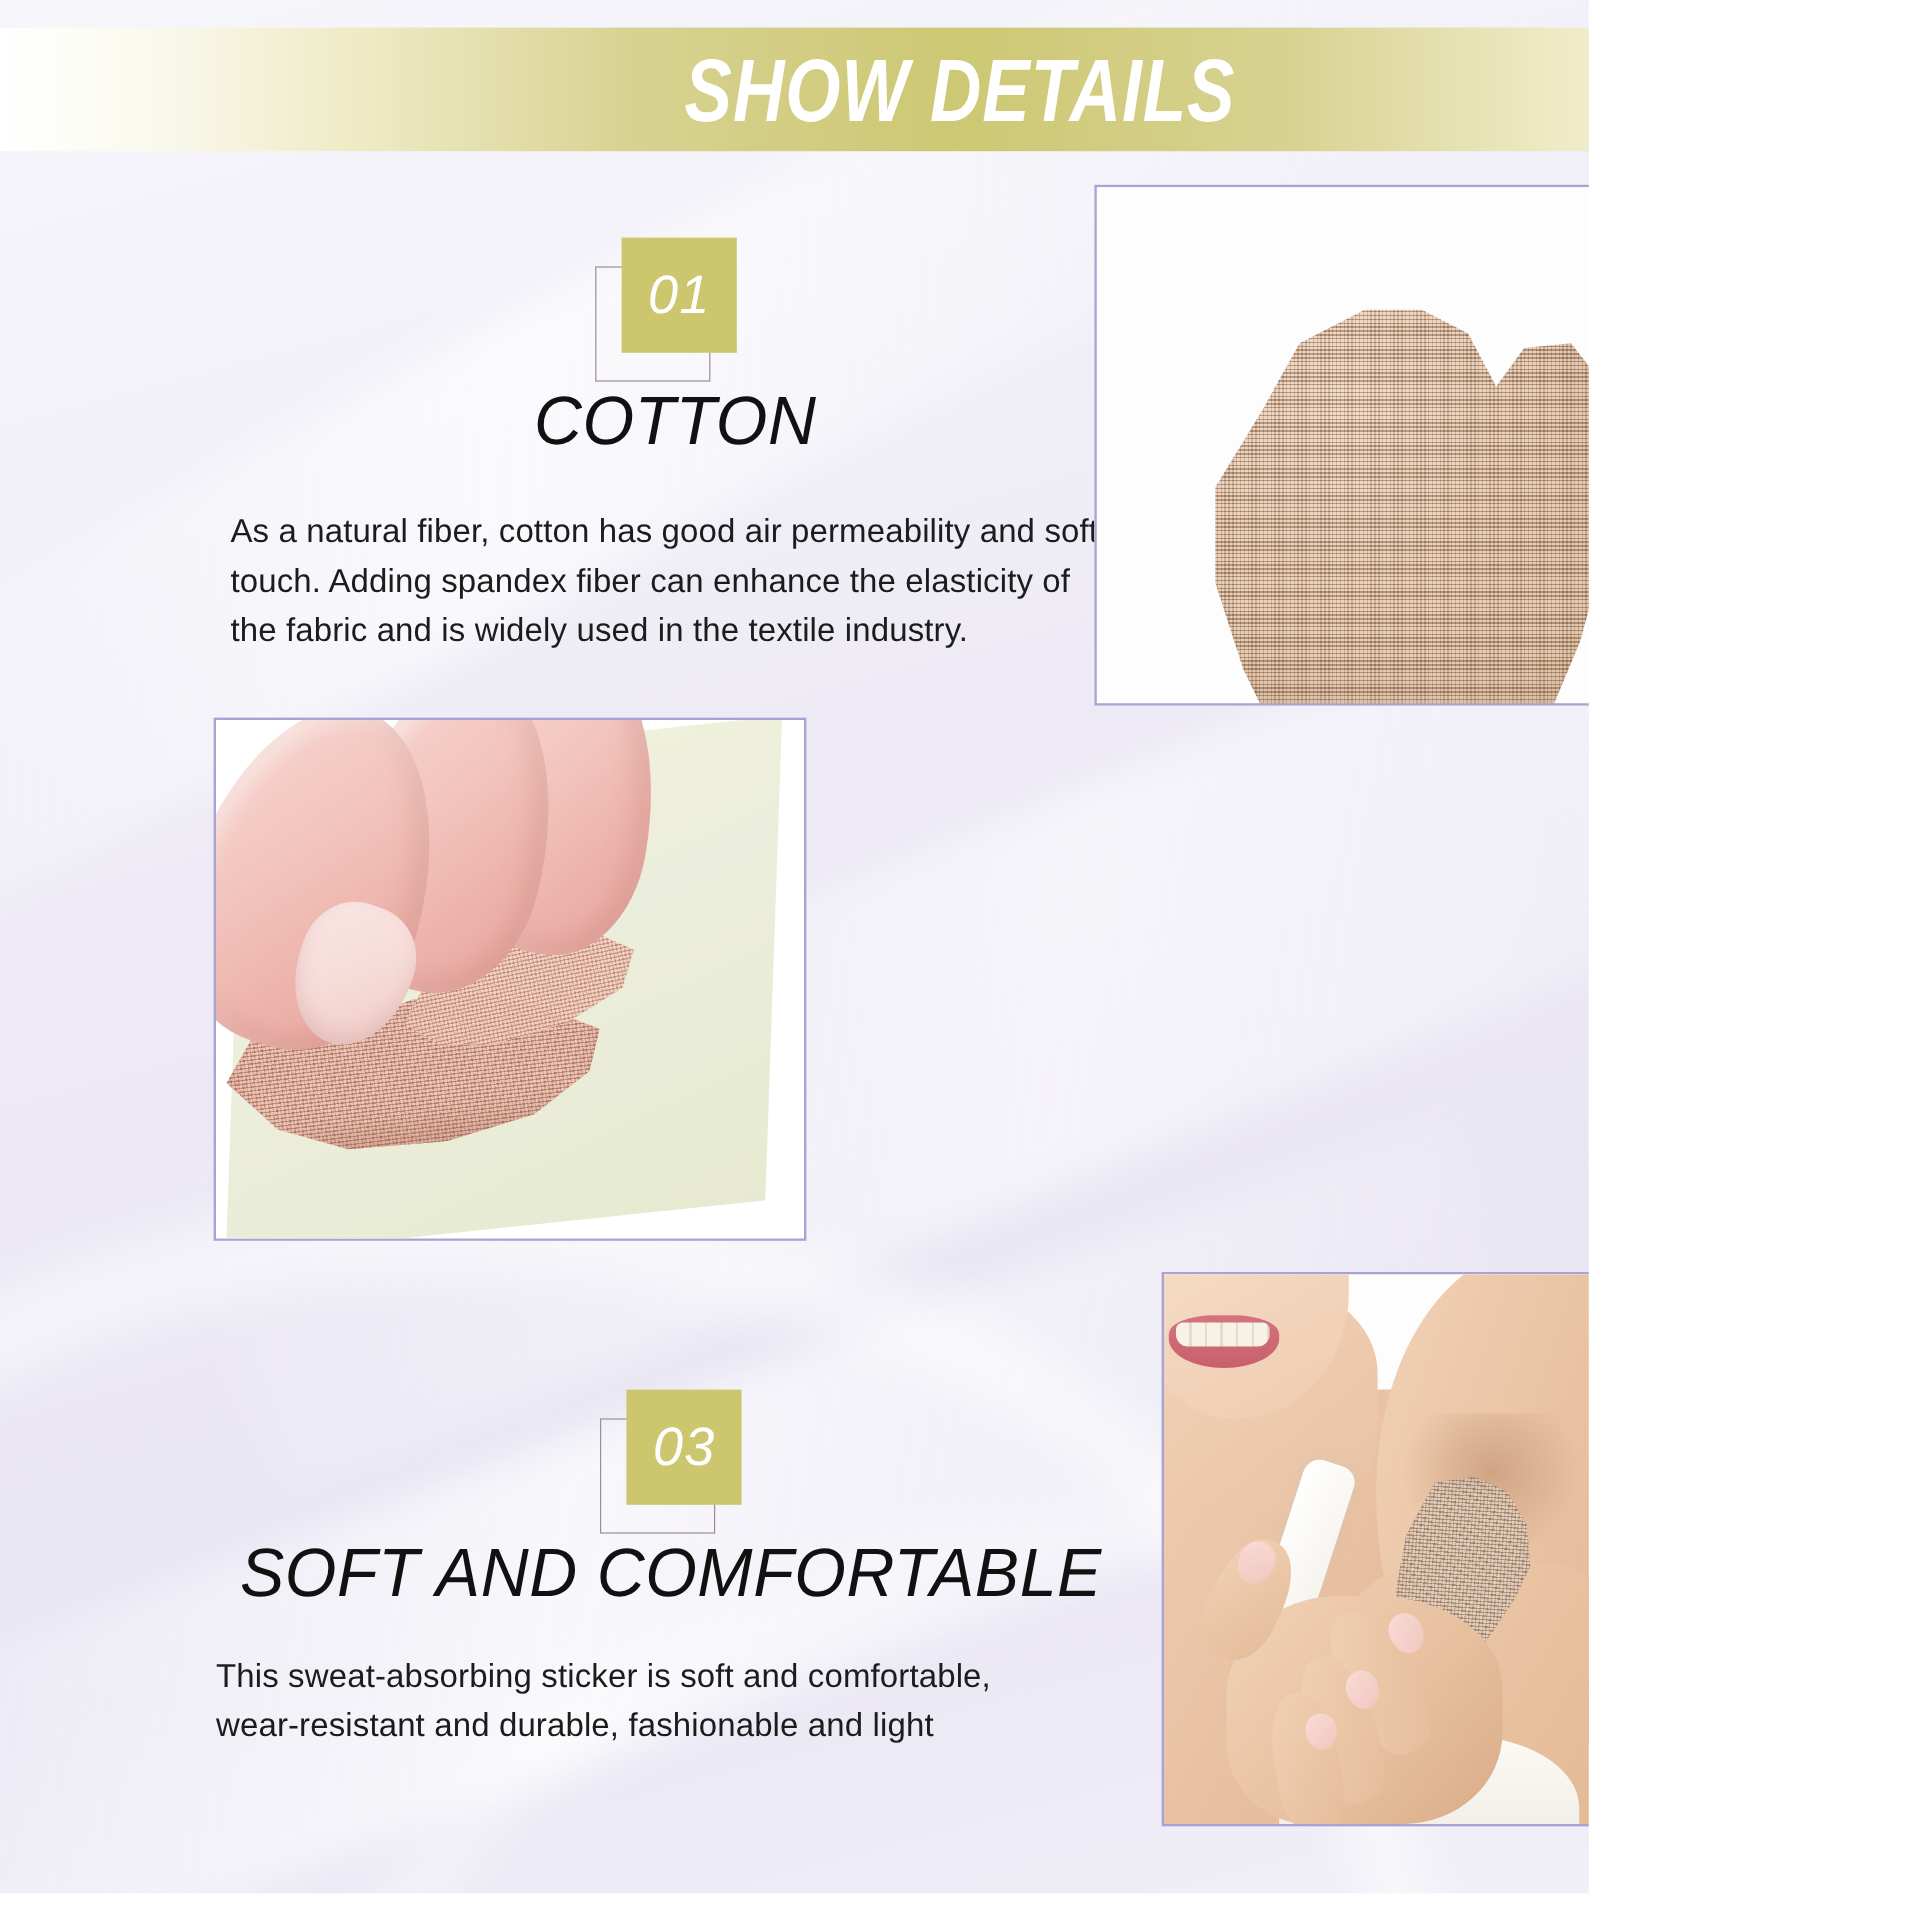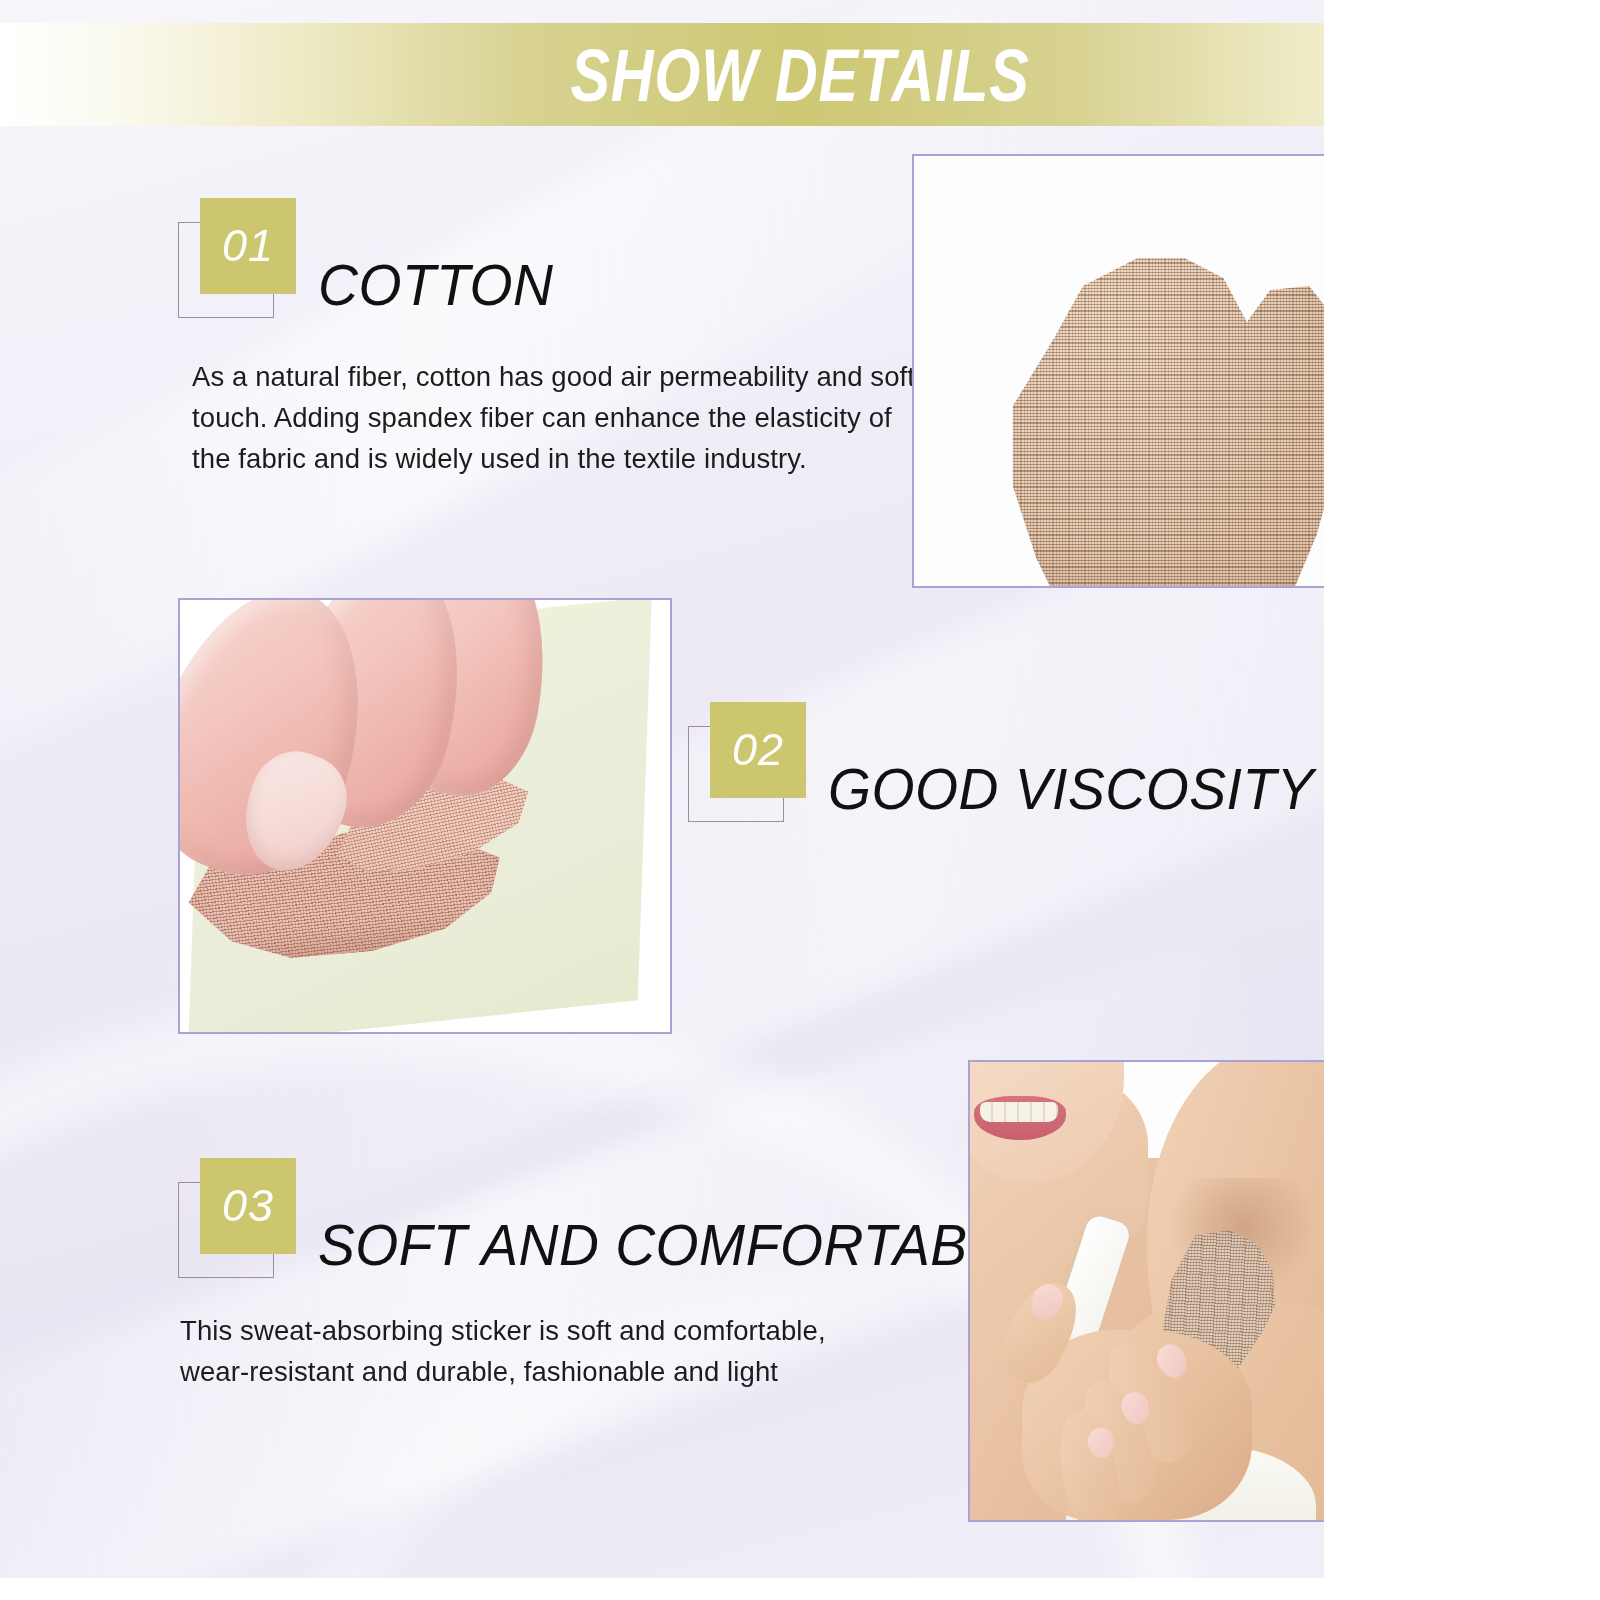--- a/index.html
+++ b/index.html
@@ -149,21 +149,22 @@
     justify-content: center;
     color: #ffffff;
     font-family: "Liberation Sans", sans-serif;
     font-size: 45px;
     font-style: italic;
     font-weight: 300;
     letter-spacing: 1px;
   }
   .sec-head {
     display: flex;
-    align-items: flex-end;
+    align-items: center;
+    flex-direction: column;
   }
   .sec-title {
     margin-left: 22px;
     color: #111111;
     font-family: "Liberation Sans", sans-serif;
     font-size: 57px;
     font-style: italic;
     font-weight: 300;
     letter-spacing: .5px;
     white-space: nowrap;
@@ -491,28 +492,20 @@
       <div class="pad2"></div>
       <div class="pad2-lift"></div>
       <div class="finger finger-3"></div>
       <div class="finger finger-2"></div>
       <div class="finger finger-1"></div>
       <div class="nail"></div>
     </div>
   </div>
 
   <div class="block" id="block-02">
-    <div class="sec-head">
-      <div class="badge">
-        <div class="badge-outline"></div>
-        <div class="badge-fill"></div>
-        <div class="badge-num">02</div>
-      </div>
-      <div class="sec-title">GOOD VISCOSITY</div>
-    </div>
   </div>
 
   <div class="block" id="block-03">
     <div class="sec-head">
       <div class="badge">
         <div class="badge-outline"></div>
         <div class="badge-fill"></div>
         <div class="badge-num">03</div>
       </div>
       <div class="sec-title">SOFT AND COMFORTABLE</div>

